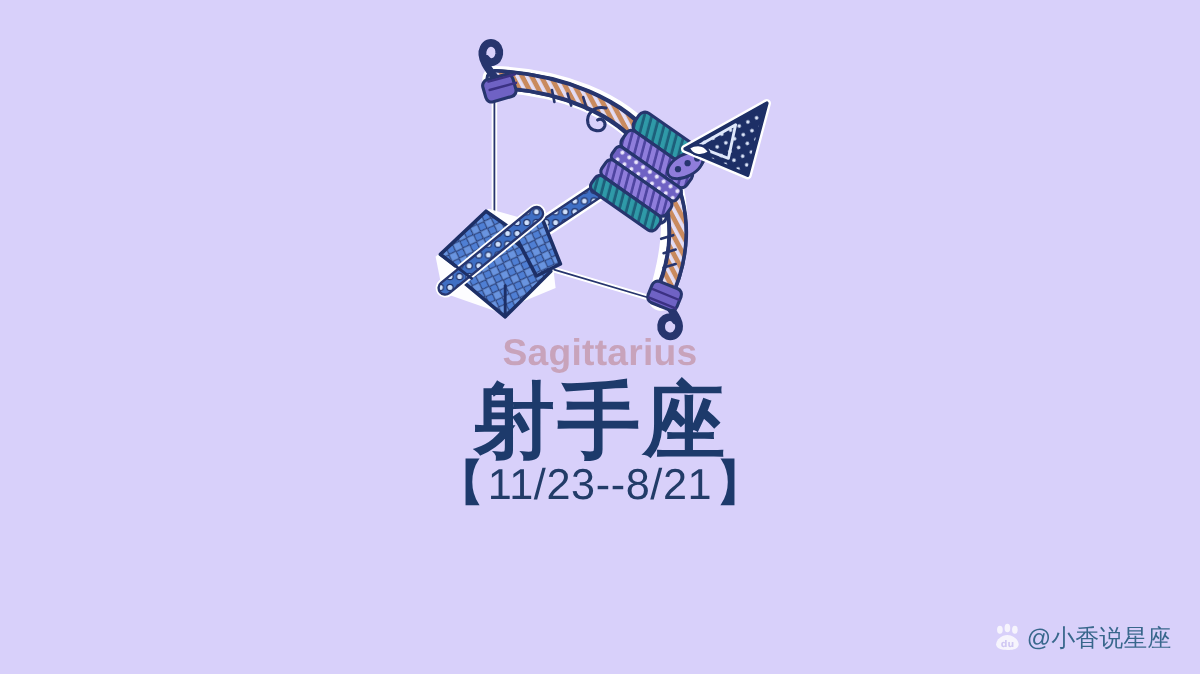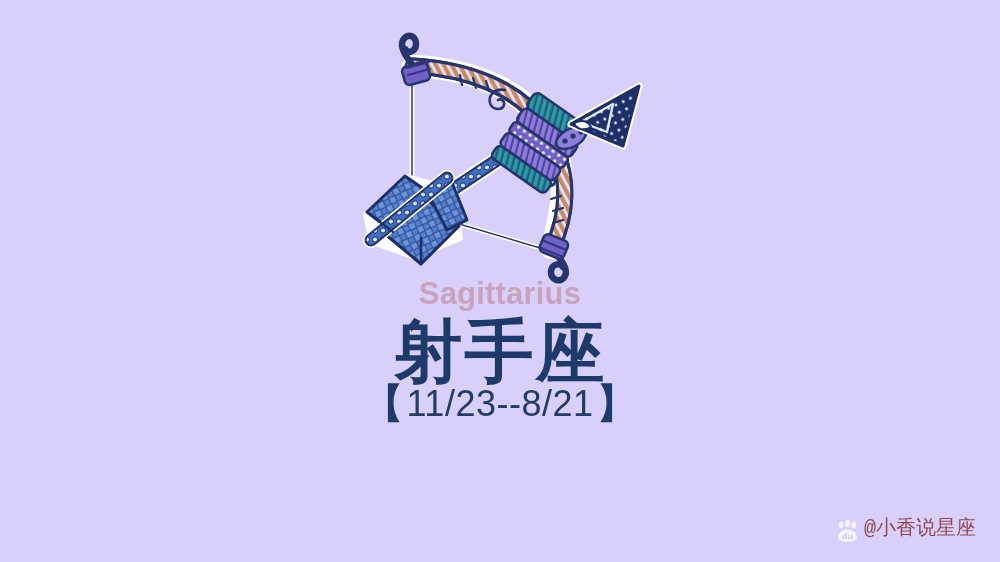--- a/index.html
+++ b/index.html
@@ -93,33 +93,33 @@
     line-height: 1;
     padding: 0 3px;
   }
 
   
   #watermark {
     position: absolute;
     right: 24px;
     bottom: 18px;
     display: flex;
-    align-items: flex-start;
+    align-items: center;
     gap: 4px;
     opacity: 0.78;
   }
   #baidu-paw-icon {
     width: 25px;
     height: 25px;
     display: block;
   }
   #watermark-handle {
-    font-family: Liberation Mono, monospace;
+    font-family: Liberation Sans, sans-serif;
     font-size: 20px;
-    color: #7f1d1d;
+    color: #0c4a6e;
     letter-spacing: 0px;
     line-height: 1;
     white-space: nowrap;
   }
 </style>
 </head>
 <body>
 
 <div id="poster">
 

